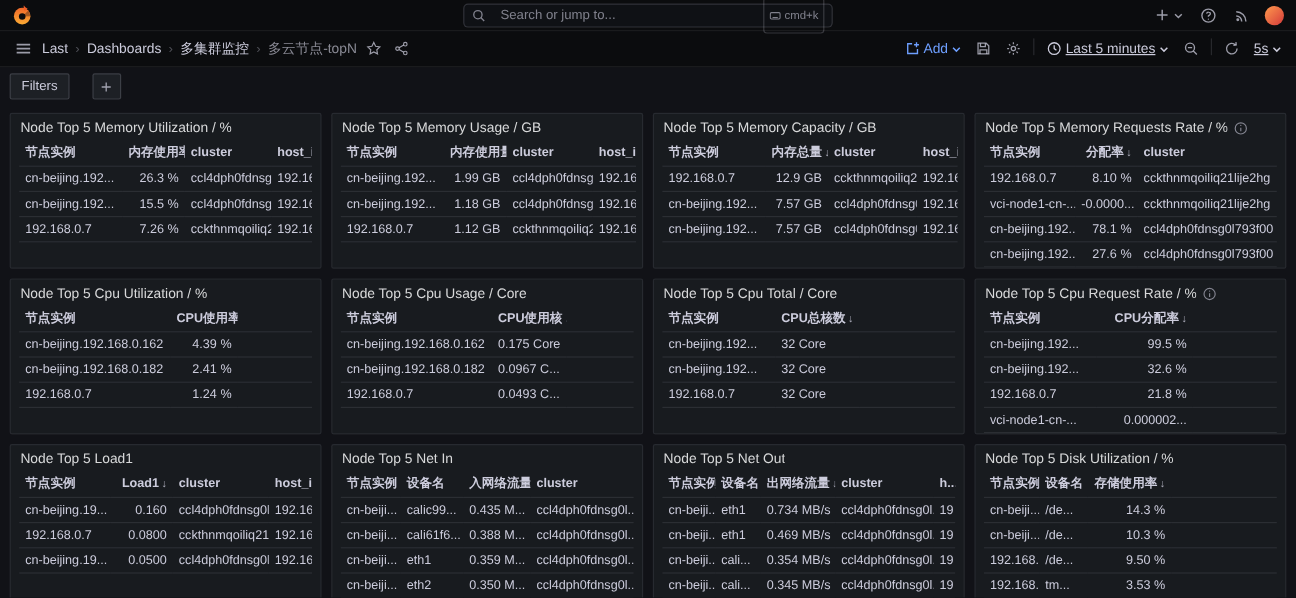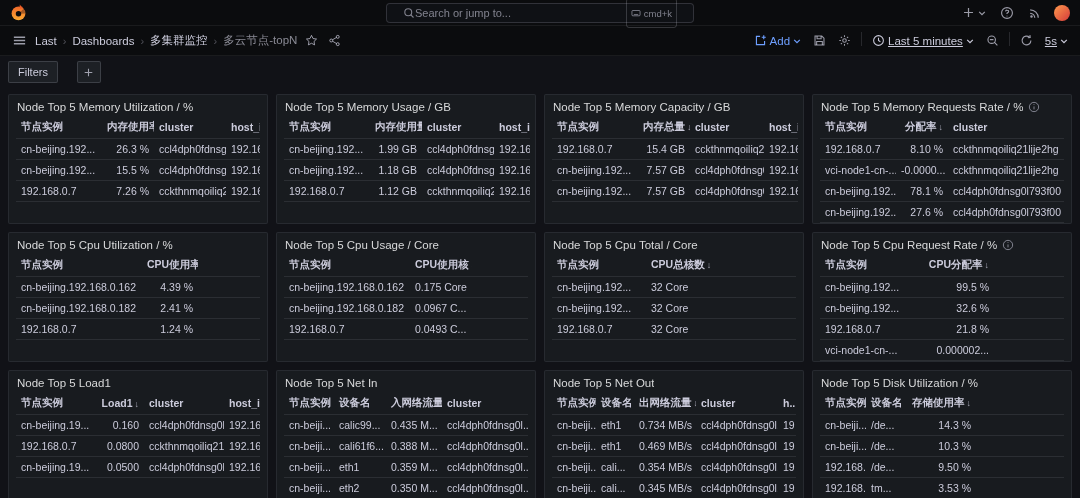--- a/index.html
+++ b/index.html
@@ -18,21 +18,21 @@
   
   .topbar {
     height:26px; background:#0b0c0e; display:flex; align-items:center;
     padding:0 10px; gap:10px; position:relative;
     border-bottom:1px solid rgba(204,204,220,0.08);
   }
   .searchbox {
     position:absolute; left:50%; top:3px; transform:translateX(-50%);
     width:308px; height:20px; background:#0f1115;
     border:1px solid rgba(204,204,220,0.18); border-radius:4px;
-    display:flex; align-items:center; gap:0; padding:0 16px;
+    display:flex; align-items:center; gap:12px; padding:0 6px;
     color:rgba(204,204,220,0.6); cursor:text;
   }
   .searchbox .ph { flex:1; font-size:11px; white-space:nowrap; overflow:hidden; }
   .kbd-badge {
     display:flex; align-items:center; gap:3px;
     border:1px solid rgba(204,204,220,0.22); border-radius:3px;
     padding:0 4px; height:30px; font-size:9.5px; color:rgba(204,204,220,0.6);
   }
   .topbar-right { margin-left:auto; display:flex; align-items:center; gap:10px; }
   .avatar { width:16px; height:16px; border-radius:50%;
@@ -376,21 +376,21 @@
               <th>节点实例</th>
               <th class="num">内存总量<span class="sort-arrow">↓</span></th>
               <th>cluster</th>
               <th>host_ip</th>
               <th></th>
             </tr>
           </thead>
           <tbody>
             <tr>
               <td>192.168.0.7</td>
-              <td class="num">15.4 GB</td>
+              <td class="num">12.9 GB</td>
               <td>cckthnmqoiliq21lij...</td>
               <td>192.168.</td>
               <td></td>
             </tr>
             <tr>
               <td>cn-beijing.192...</td>
               <td class="num">7.57 GB</td>
               <td>ccl4dph0fdnsg0l...</td>
               <td>192.168.</td>
               <td></td>

